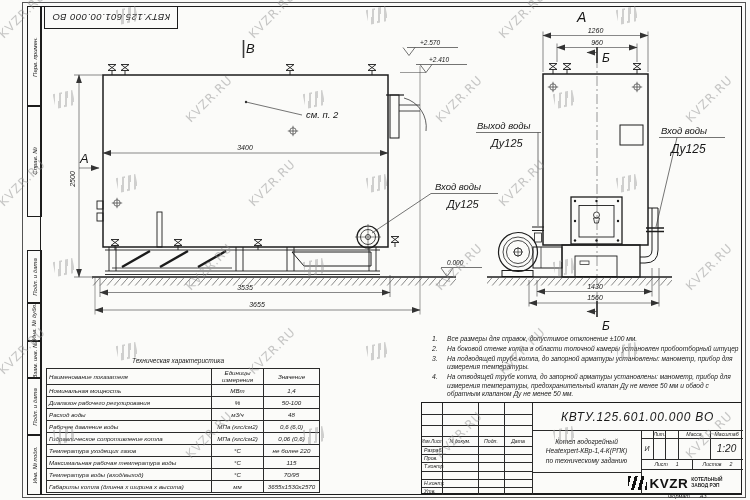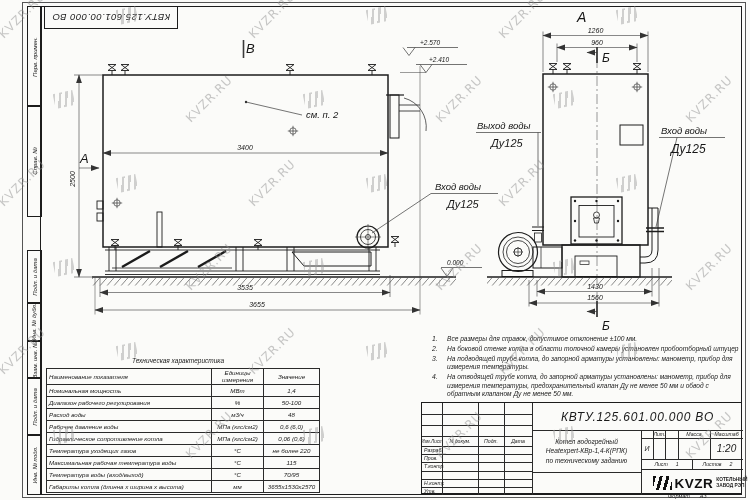--- a/index.html
+++ b/index.html
@@ -417,21 +417,21 @@
 
   <div class="tbt" style="left:219px;top:56px;width:51px;height:10px;gap:8px;">
     <span>Лист</span>
       <span>1</span>
   </div>
   <div class="tbt" style="left:270px;top:56px;width:51px;height:10px;gap:8px;">
     <span>Листов</span>
       <span>2</span>
   </div>
 
-  <div class="logo-row" style="left:227px;top:66px;width:102px;height:28px;">
+  <div class="logo-row" style="left:202px;top:66px;width:102px;height:28px;">
     <div class="logo-mark"></div>
     <div class="logo-brand">KVZR</div>
     <div class="logo-sub">
       <span>КОТЕЛЬНЫЙ</span>
       <span>ЗАВОД РЭП</span>
     </div>
   </div>
 </div>
 
 <div class="abs fmt ov" style="left:668px;top:493px;">

